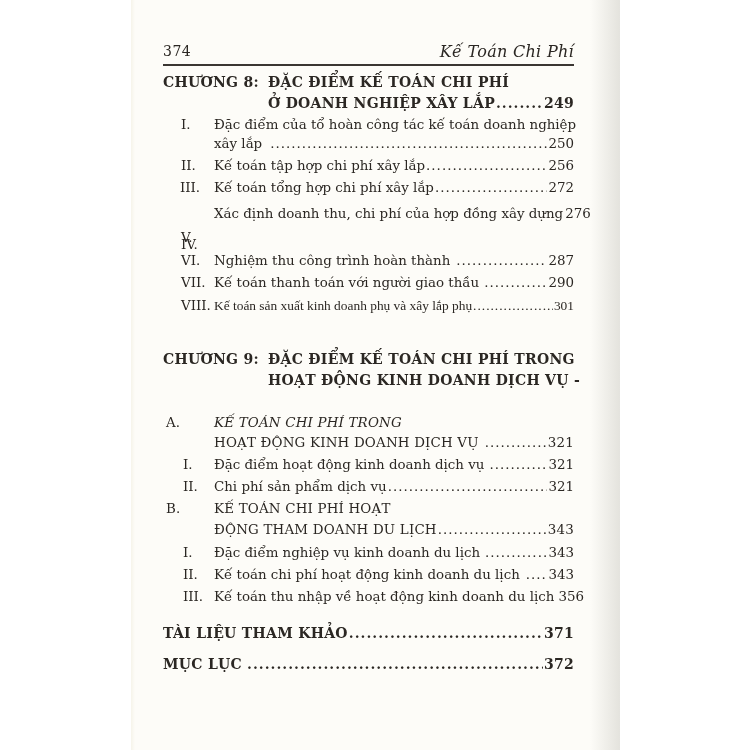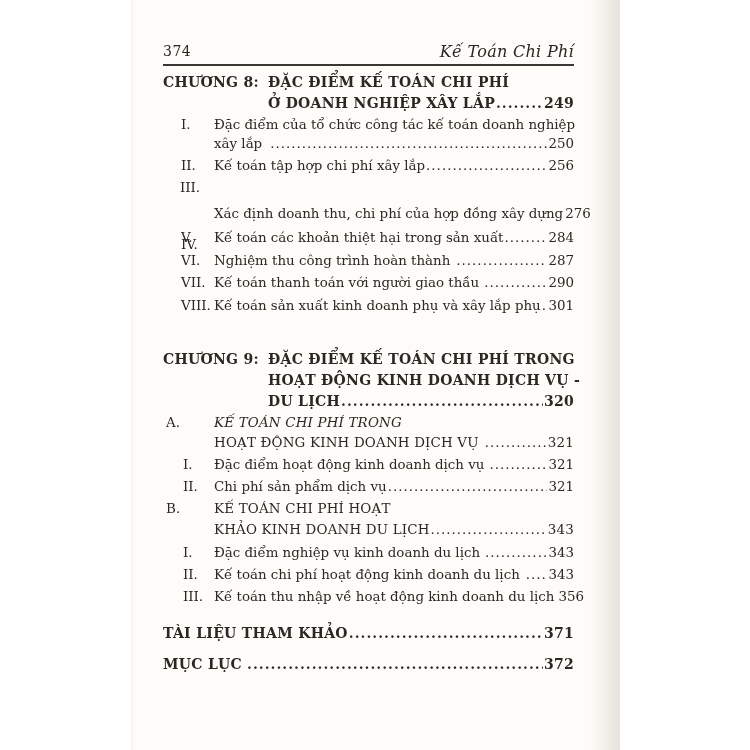--- a/index.html
+++ b/index.html
@@ -68,79 +68,74 @@
 
   <div class="line bold" style="left:163px; top:72px;">CHƯƠNG 8:</div>
   <div class="line bold" style="left:268px; top:72px;">ĐẶC ĐIỂM KẾ TOÁN CHI PHÍ</div>
   <div class="lead bold" style="left:268px; top:93px; width:306px;">
     <span class="txt">Ở DOANH NGHIỆP XÂY LẮP</span>
     <span class="dots"></span>
     <span class="pg">249</span>
   </div>
 
   <div class="line" style="left:181px; top:115px;">I.</div>
-  <div class="line" style="left:214px; top:115px;">Đặc điểm của tổ chức công tác kế toán doanh nghiệp</div>
+  <div class="line" style="left:214px; top:115px;">Đặc điểm của tổ hoàn công tác kế toán doanh nghiệp</div>
   <div class="lead" style="left:214px; top:134px; width:360px;">
     <span class="txt">xây lắp</span>
     <span class="dots" style="margin-left:8px;"></span>
     <span class="pg">250</span>
   </div>
 
   <div class="line" style="left:181px; top:156px;">II.</div>
   <div class="lead" style="left:214px; top:156px; width:360px;">
     <span class="txt">Kế toán tập hợp chi phí xây lắp</span>
     <span class="dots"></span>
     <span class="pg">256</span>
   </div>
 
   <div class="line" style="left:180px; top:178px;">III.</div>
+  <div class="lead" style="left:214px; top:178px; width:360px;">
+    <span class="txt">Kế toán tổng hợp chi phí xây lắp</span>
+    <span class="dots"></span>
+    <span class="pg">272</span>
+  </div>
 
   <div class="line" style="left:181px; top:204px;margin-top:31px;">IV.</div>
   <div class="lead" style="left:214px; top:204px; width:360px;">
     <span class="txt">Xác định doanh thu, chi phí của hợp đồng xây dựng</span>
     <span class="dots"></span>
     <span class="pg">276</span>
   </div>
 
   <div class="line" style="left:181px; top:228px;">V.</div>
-  <div class="lead" style="left:214px; top:228px; width:360px;">
-    <span class="txt">Kế toán các khoản thiệt hại trong sản xuất</span>
-    <span class="dots"></span>
-    <span class="pg">284</span>
-  </div>
 
   <div class="line" style="left:181px; top:251px;">VI.</div>
   <div class="lead" style="left:214px; top:251px; width:360px;">
     <span class="txt">Nghiệm thu công trình hoàn thành</span>
     <span class="dots" style="margin-left:6px;"></span>
     <span class="pg">287</span>
   </div>
 
   <div class="line" style="left:181px; top:273px;">VII.</div>
   <div class="lead" style="left:214px; top:273px; width:360px;">
     <span class="txt">Kế toán thanh toán với người giao thầu</span>
     <span class="dots" style="margin-left:5px;"></span>
     <span class="pg">290</span>
   </div>
 
   <div class="line" style="left:181px; top:296px;">VIII.</div>
-  <div class="lead" style="left:214px; top:296px; width:360px;">
+  <div class="lead" style="left:214px; top:296px; width:360px;font-family:Liberation Serif, serif;">
     <span class="txt">Kế toán sản xuất kinh doanh phụ và xây lắp phụ</span>
     <span class="dots"></span>
     <span class="pg">301</span>
   </div>
 
   <div class="line bold" style="left:163px; top:349px;">CHƯƠNG 9:</div>
   <div class="line bold" style="left:268px; top:349px;">ĐẶC ĐIỂM KẾ TOÁN CHI PHÍ TRONG</div>
   <div class="line bold" style="left:268px; top:370px;">HOẠT ĐỘNG KINH DOANH DỊCH VỤ -</div>
-  <div class="lead bold" style="left:268px; top:391px; width:306px;">
-    <span class="txt">DU LỊCH</span>
-    <span class="dots"></span>
-    <span class="pg">320</span>
-  </div>
 
   <div class="line caps" style="left:166px; top:413px;">A.</div>
   <div class="line caps" style="left:214px; top:413px;font-style:italic;">KẾ TOÁN CHI PHÍ TRONG</div>
   <div class="lead caps" style="left:214px; top:433px; width:360px;">
     <span class="txt">HOẠT ĐỘNG KINH DOANH DỊCH VỤ</span>
     <span class="dots" style="margin-left:6px;"></span>
     <span class="pg">321</span>
   </div>
 
   <div class="line" style="left:183px; top:455px;">I.</div>
@@ -153,21 +148,21 @@
   <div class="line" style="left:183px; top:477px;">II.</div>
   <div class="lead" style="left:214px; top:477px; width:360px;">
     <span class="txt">Chi phí sản phẩm dịch vụ</span>
     <span class="dots"></span>
     <span class="pg">321</span>
   </div>
 
   <div class="line caps" style="left:166px; top:499px;">B.</div>
   <div class="line caps" style="left:214px; top:499px;">KẾ TOÁN CHI PHÍ HOẠT</div>
   <div class="lead caps" style="left:214px; top:520px; width:360px;">
-    <span class="txt">KHẢO KINH DOANH DU LỊCH</span>
+    <span class="txt">ĐỘNG THAM DOANH DU LỊCH</span>
     <span class="dots"></span>
     <span class="pg">343</span>
   </div>
 
   <div class="line" style="left:183px; top:543px;">I.</div>
   <div class="lead" style="left:214px; top:543px; width:360px;">
     <span class="txt">Đặc điểm nghiệp vụ kinh doanh du lịch</span>
     <span class="dots" style="margin-left:5px;"></span>
     <span class="pg">343</span>
   </div>

